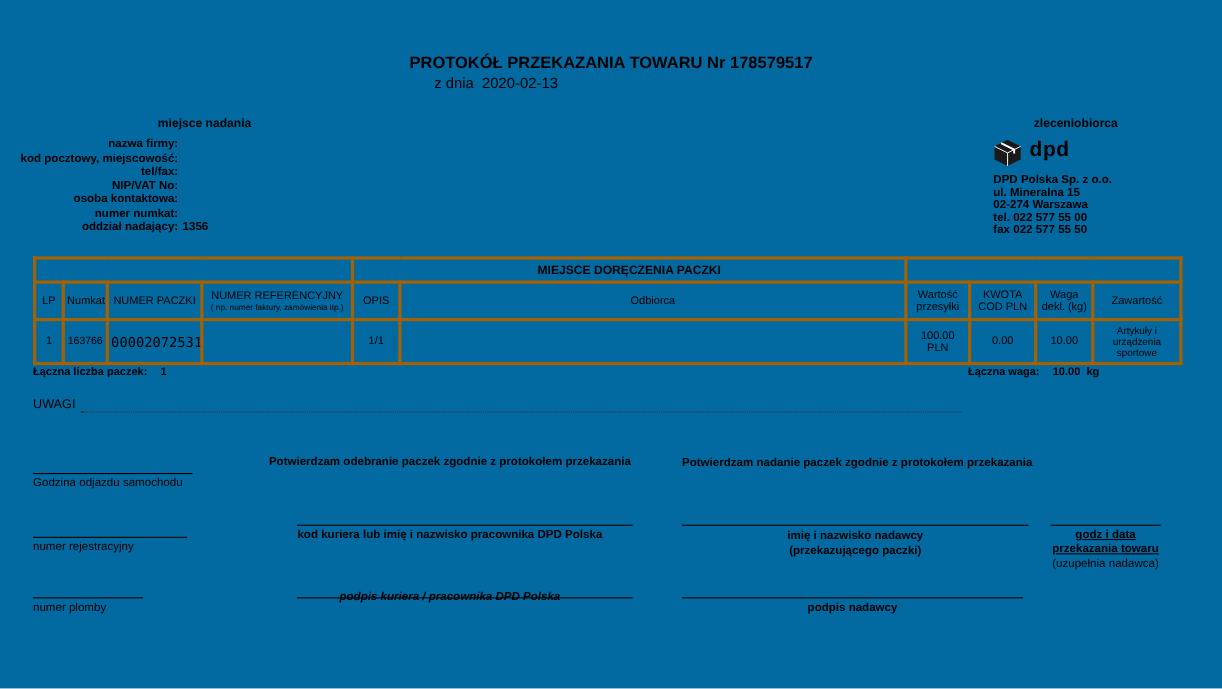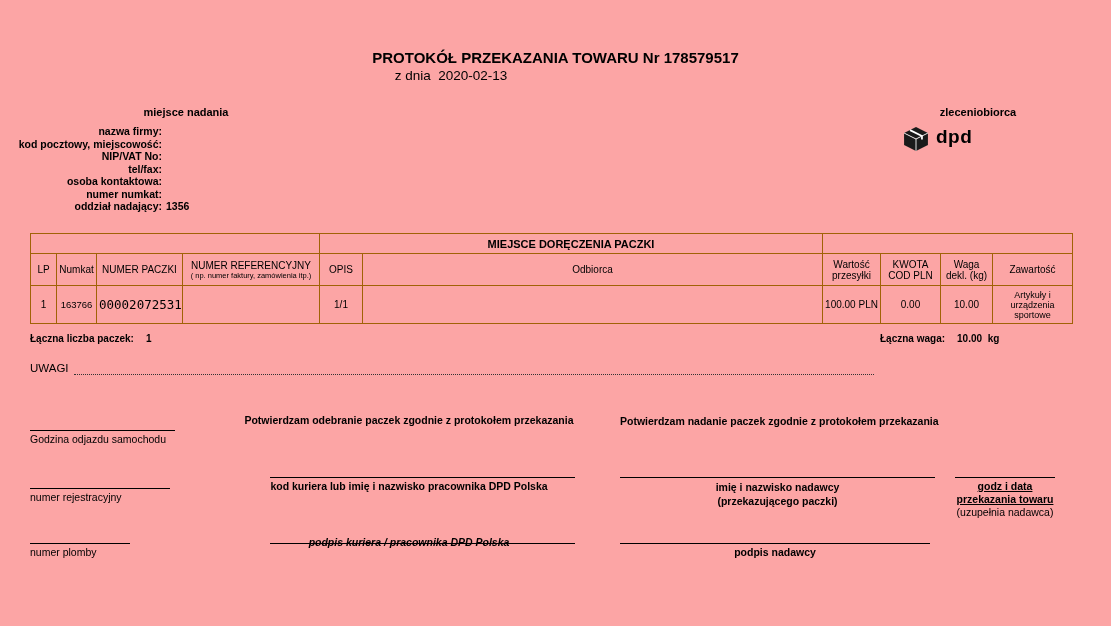--- a/index.html
+++ b/index.html
@@ -1,17 +1,17 @@
 <!DOCTYPE html>
 <html><head>
 <meta charset="utf-8">
 <style>
   html,body{margin:0;padding:0;background:#ffffff;}
   body{font-family:"Liberation Sans", sans-serif;color:#000;}
-  #page{position:relative;width:1111px;height:626px;background:#fca5a5;overflow:hidden;}
+  #page{position:relative;width:1111px;height:626px;background:#0369a1;overflow:hidden;}
   .abs{position:absolute;}
   .b{font-weight:bold;text-decoration:underline;}
   .ctr{text-align:center;}
 
   
   .title1{left:0;top:49px;width:1111px;font-size:15px;font-weight:bold;text-align:center;}
   .title2{left:0;top:68px;width:902px;font-size:13.5px;text-align:center;white-space:pre;}
 
   
   .sender-head{left:86px;top:106px;width:200px;font-size:11px;font-weight:bold;text-align:center;}
@@ -21,21 +21,21 @@
   .sender-value{margin-left:4px;}
 
   
   .contractor-head{left:900px;top:106px;width:156px;font-size:11px;font-weight:bold;text-align:center;}
   .logo{left:903px;top:126px;display:flex;gap:7px;}
   .logo-text{font-size:19px;font-weight:bold;letter-spacing:0.5px;}
   .contractor-addr{left:903px;top:158px;font-size:10.5px;font-weight:bold;line-height:11.6px;}
 
   
   table.goods{position:absolute;left:30px;top:233px;border-collapse:collapse;table-layout:fixed;width:1042px;font-size:10px;}
-  table.goods td{border:1px solid #a16207;text-align:center;vertical-align:middle;padding:1px 2px;overflow:hidden;}
+  table.goods td{border:3px solid #a16207;text-align:center;vertical-align:middle;padding:1px 2px;overflow:hidden;}
   td.nob{border:none;}
   td.banner{border:2px solid #555;border-bottom:1px dotted #555;font-weight:bold;font-size:11px;height:17px;}
   tr.hdr td{height:29px;}
   tr.datarow td{height:35px;}
   .refnote{display:block;font-size:7.5px;}
   td.parcelno{text-align:left;padding-left:4px;font-family:"DejaVu Sans Mono", monospace;font-size:12.5px;}
   td.numkat{font-size:9.5px;}
   td.content-cell{font-size:9px;line-height:10px;}
 
   
@@ -64,25 +64,25 @@
   <div class="abs sender-fields">
     <div class="sender-row">
       <span class="sender-label">nazwa firmy:</span>
       <span class="sender-value"></span>
     </div>
     <div class="sender-row">
       <span class="sender-label">kod pocztowy, miejscowość:</span>
       <span class="sender-value"></span>
     </div>
     <div class="sender-row">
+      <span class="sender-label">tel/fax:</span>
+      <span class="sender-value"></span>
+    </div>
+    <div class="sender-row">
       <span class="sender-label">NIP/VAT No:</span>
-      <span class="sender-value"></span>
-    </div>
-    <div class="sender-row">
-      <span class="sender-label">tel/fax:</span>
       <span class="sender-value"></span>
     </div>
     <div class="sender-row">
       <span class="sender-label">osoba kontaktowa:</span>
       <span class="sender-value"></span>
     </div>
     <div class="sender-row">
       <span class="sender-label">numer numkat:</span>
       <span class="sender-value"></span>
     </div>
@@ -99,20 +99,27 @@
         <polygon points="12,1 23,6.5 12,12 1,6.5" fill="#1a1a1a"></polygon>
         <polygon points="1,6.5 12,12 12,23 1,17.5" fill="#1a1a1a"></polygon>
         <polygon points="23,6.5 12,12 12,23 23,17.5" fill="#1a1a1a"></polygon>
         <polyline points="6.5,3.8 17.5,9.3 17.5,12.5" fill="none" stroke="#ffffff" stroke-width="1.6"></polyline>
         <line x1="12" y1="12" x2="12" y2="23" stroke="#ffffff" stroke-width="0.8"></line>
         <line x1="1" y1="6.5" x2="12" y2="12" stroke="#ffffff" stroke-width="0.8"></line>
         <line x1="23" y1="6.5" x2="12" y2="12" stroke="#ffffff" stroke-width="0.8"></line>
       </svg>
     </span>
     <span class="logo-text">dpd</span>
+  </div>
+  <div class="abs contractor-addr">
+    <div>DPD Polska Sp. z o.o.</div>
+    <div>ul. Mineralna 15</div>
+    <div>02-274 Warszawa</div>
+    <div>tel. 022 577 55 00</div>
+    <div>fax 022 577 55 50</div>
   </div>
 
   <table class="goods">
     <colgroup>
       <col style="width:26px">
         <col style="width:40px">
         <col style="width:86px">
         <col style="width:137px">
       <col style="width:43px">
         <col style="width:460px">

